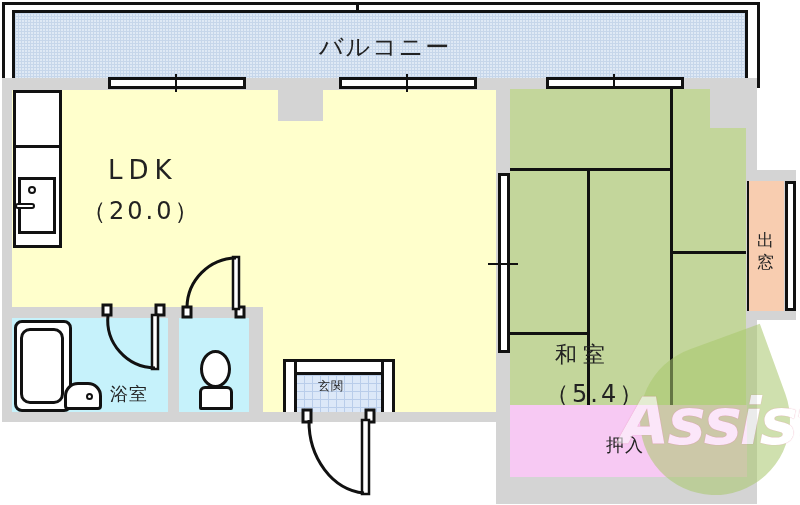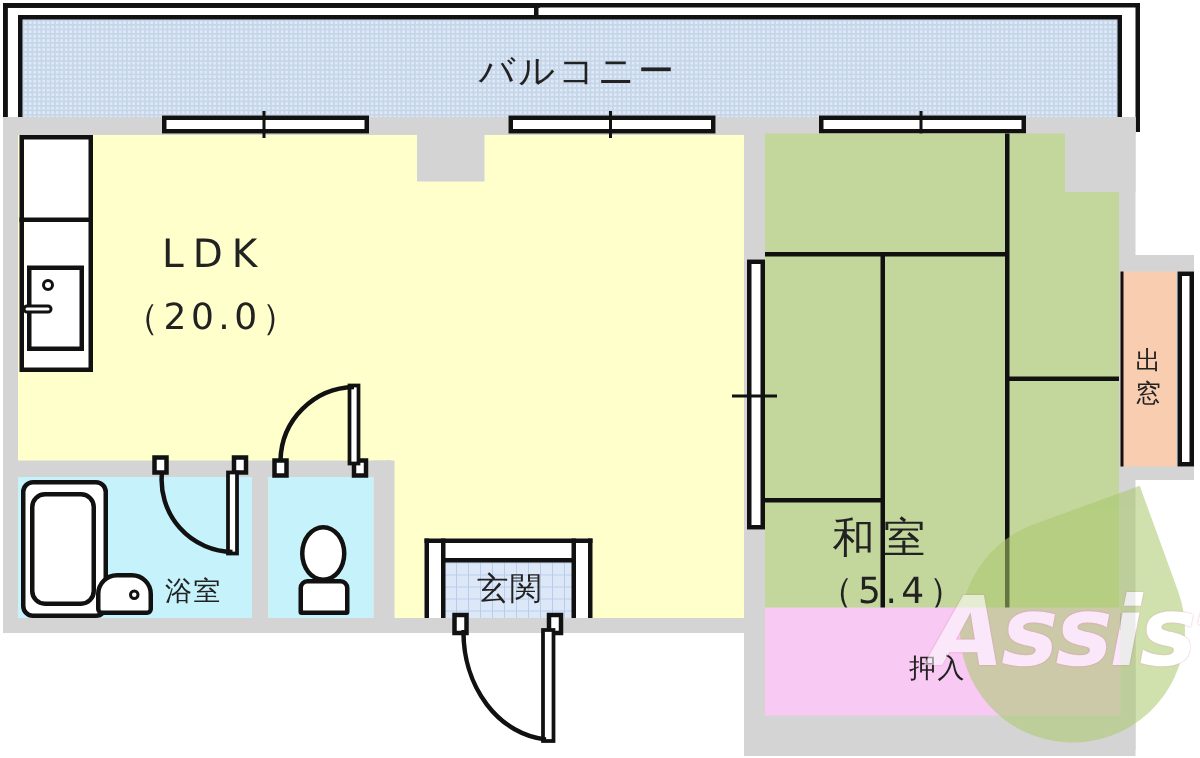--- a/index.html
+++ b/index.html
@@ -91,21 +91,21 @@
 
 <div class="abs wall" style="left:746px; top:170px; width:50px; height:150px;"></div>
 <div class="abs demado" style="left:747px; top:181px; width:37px; height:130px; border-left:2px solid #111;">
   <div class="abs label sm" style="left:8px; top:48px; font-size:17px;">出</div>
   <div class="abs label sm" style="left:8px; top:70px; font-size:17px;">窓</div>
 </div>
 <div class="abs win" style="left:785px; top:181px; width:11px; height:130px;"></div>
 
 <div class="abs wall" style="left:746px; top:320px; width:11px; height:180px; border-left:none;"></div>
 
-<div class="abs label" style="left:555px; top:340px; font-size:28px; letter-spacing:6px;">和室</div>
+<div class="abs label" style="left:555px; top:340px; font-size:22px; letter-spacing:6px;">和室</div>
 <div class="abs label" style="left:545px; top:378px; font-size:24px; letter-spacing:3px;">（5.4）</div>
 
 <div class="abs win" style="left:510px; top:409px; width:237px; height:12px;"></div>
 <div class="abs line" style="left:570px; top:406px; width:2px; height:18px;"></div>
 <div class="abs line" style="left:630px; top:406px; width:2px; height:18px;"></div>
 <div class="abs line" style="left:688px; top:406px; width:2px; height:18px;"></div>
 
 <div class="abs wall" style="left:496px; top:420px; width:261px; height:84px;"></div>
 <div class="abs oshiire" style="left:510px; top:405px; width:237px; height:72px;">
   <div class="abs label sm" style="left:96px; top:28px;">押入</div>
@@ -141,21 +141,21 @@
   <rect x="5" y="52" width="8" height="10" fill="#fff" stroke="#111" stroke-width="3"></rect>
   <rect x="58" y="52" width="8" height="10" fill="#fff" stroke="#111" stroke-width="3"></rect>
   <rect x="55" y="2" width="6" height="52" fill="#fff" stroke="#111" stroke-width="2.5"></rect>
   <path d="M9 52 A50 50 0 0 1 58 3" fill="none" stroke="#111" stroke-width="3"></path>
 </svg>
 
 <div class="abs" style="left:283px; top:359px; width:112px; height:53px; border:3px solid #111; border-bottom:none; background:#fff;"></div>
 <div class="abs genkan" style="left:296px; top:372px; width:87px; height:40px; border-top:3px solid #111;"></div>
 <div class="abs line" style="left:294px; top:359px; width:3px; height:53px;"></div>
 <div class="abs line" style="left:381px; top:359px; width:3px; height:53px;"></div>
-<div class="abs label sm" style="left:318px; top:378px; font-size:21px;font-family:Liberation Serif, serif;">玄関</div>
+<div class="abs label sm" style="left:318px; top:378px; font-size:12px;font-family:Liberation Serif, serif;">玄関</div>
 
 <svg style="left:300px; top:408px;" width="80" height="95">
   <rect x="3" y="2" width="8" height="12" fill="#fff" stroke="#111" stroke-width="3"></rect>
   <rect x="66" y="2" width="8" height="12" fill="#fff" stroke="#111" stroke-width="3"></rect>
   <rect x="62" y="12" width="7" height="74" fill="#fff" stroke="#111" stroke-width="2.5"></rect>
   <path d="M9 12 A60 72 0 0 0 64 85" fill="none" stroke="#111" stroke-width="3"></path>
 </svg>
 
 <div class="abs" style="left:610px; top:345px; width:190px; height:160px; opacity:0.55; pointer-events:none;">
   <div class="abs" style="left:30px; top:0; width:150px; height:150px; border-radius:50% 0 50% 50%; background:#a9c86c; transform:rotate(-20deg);"></div>

